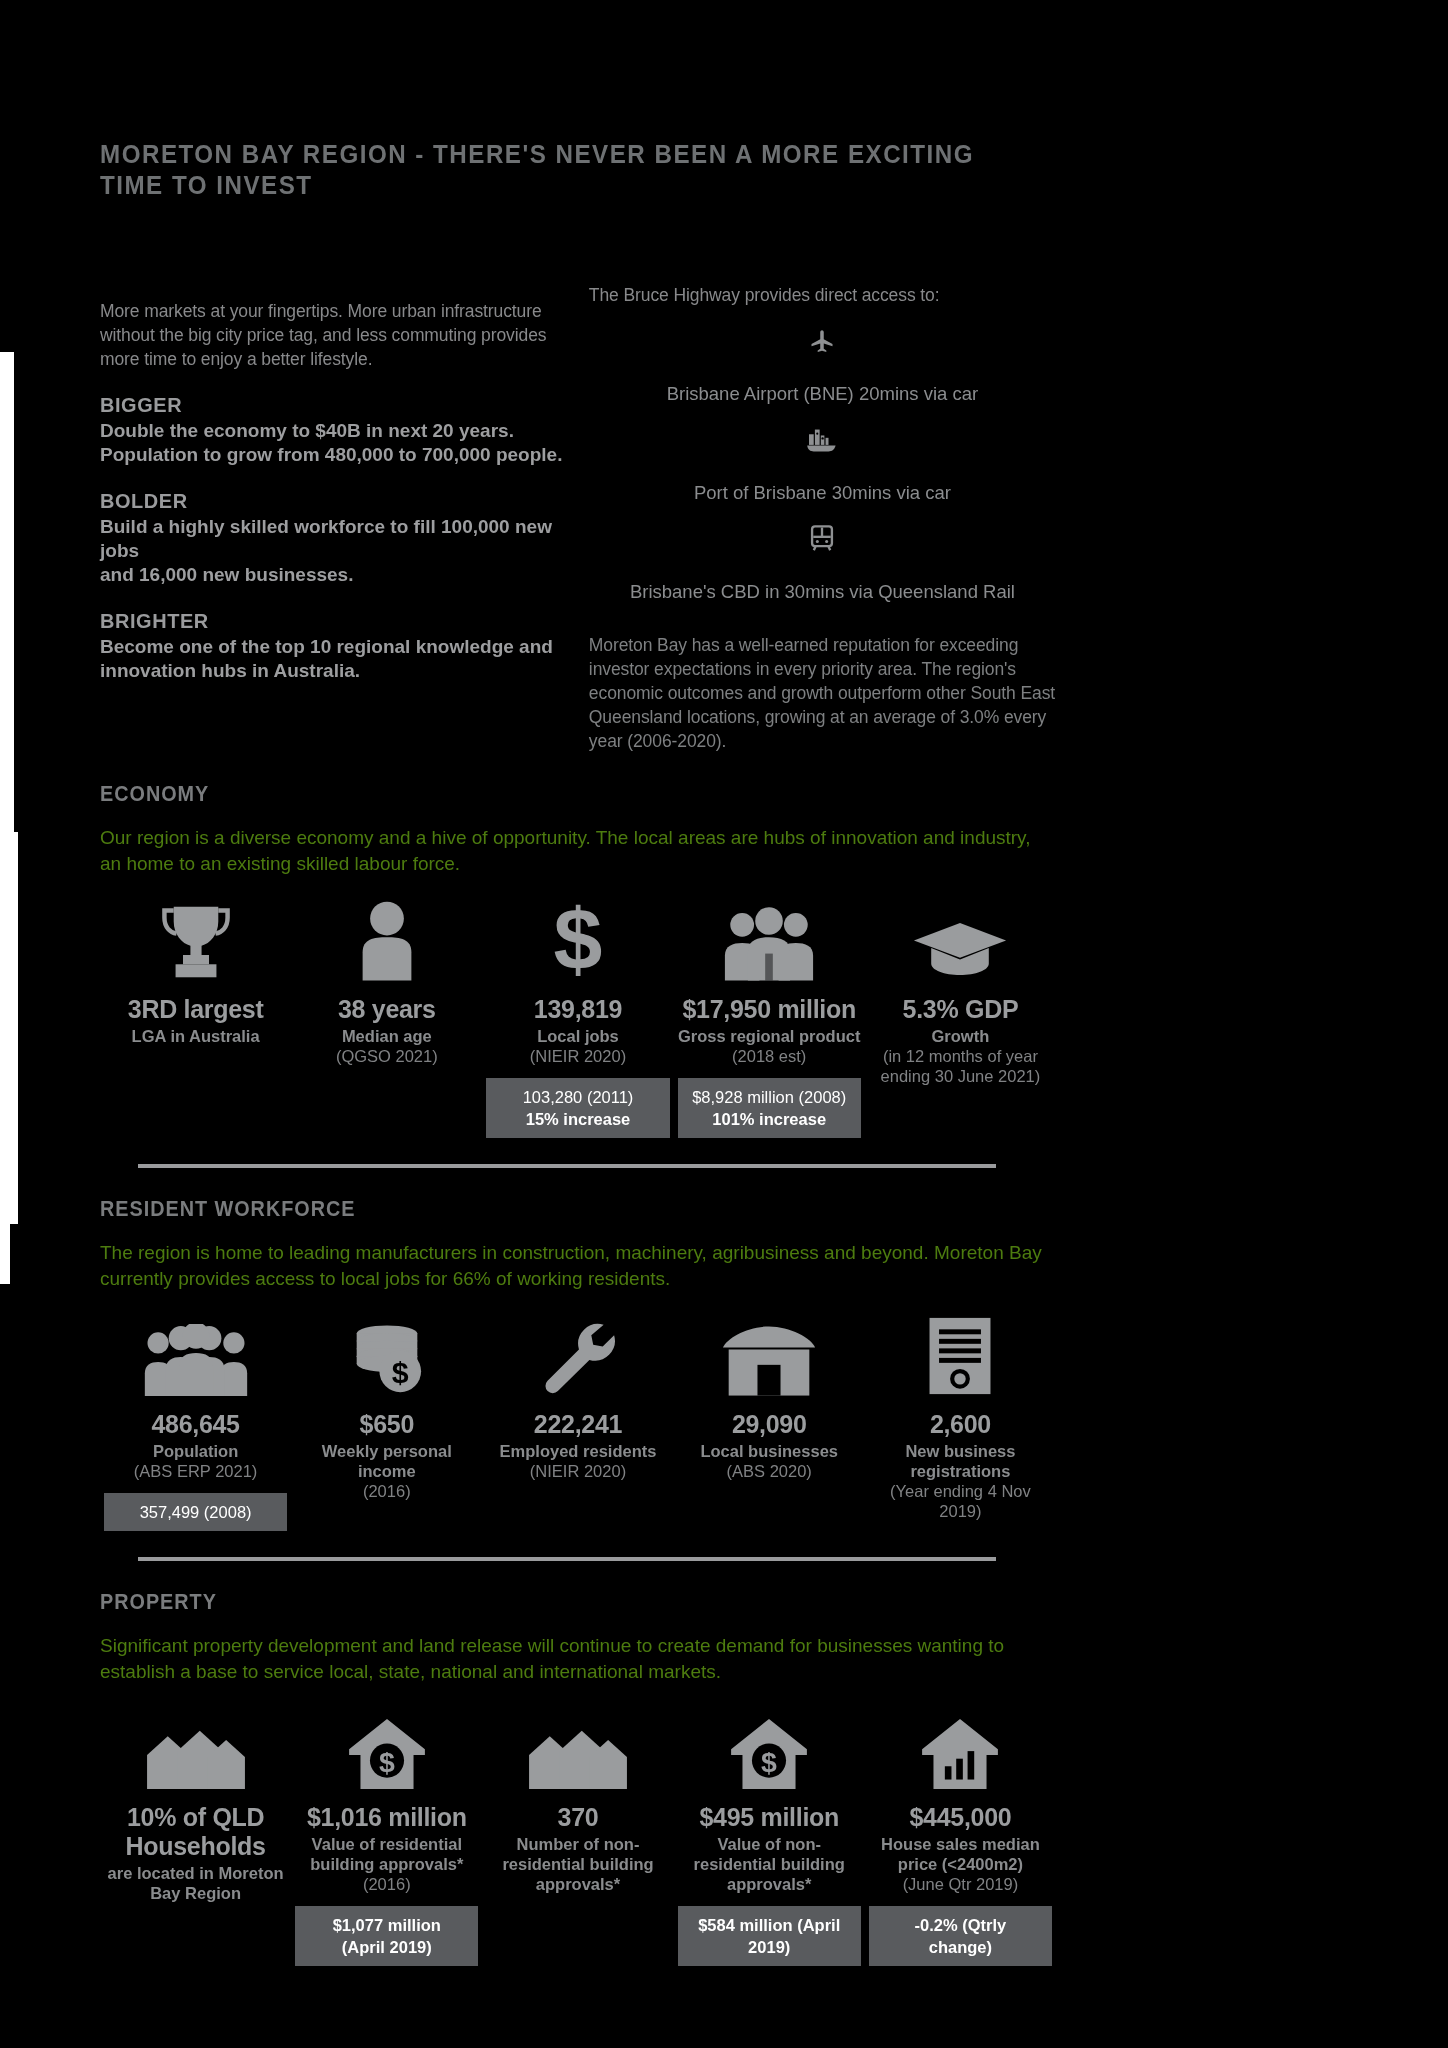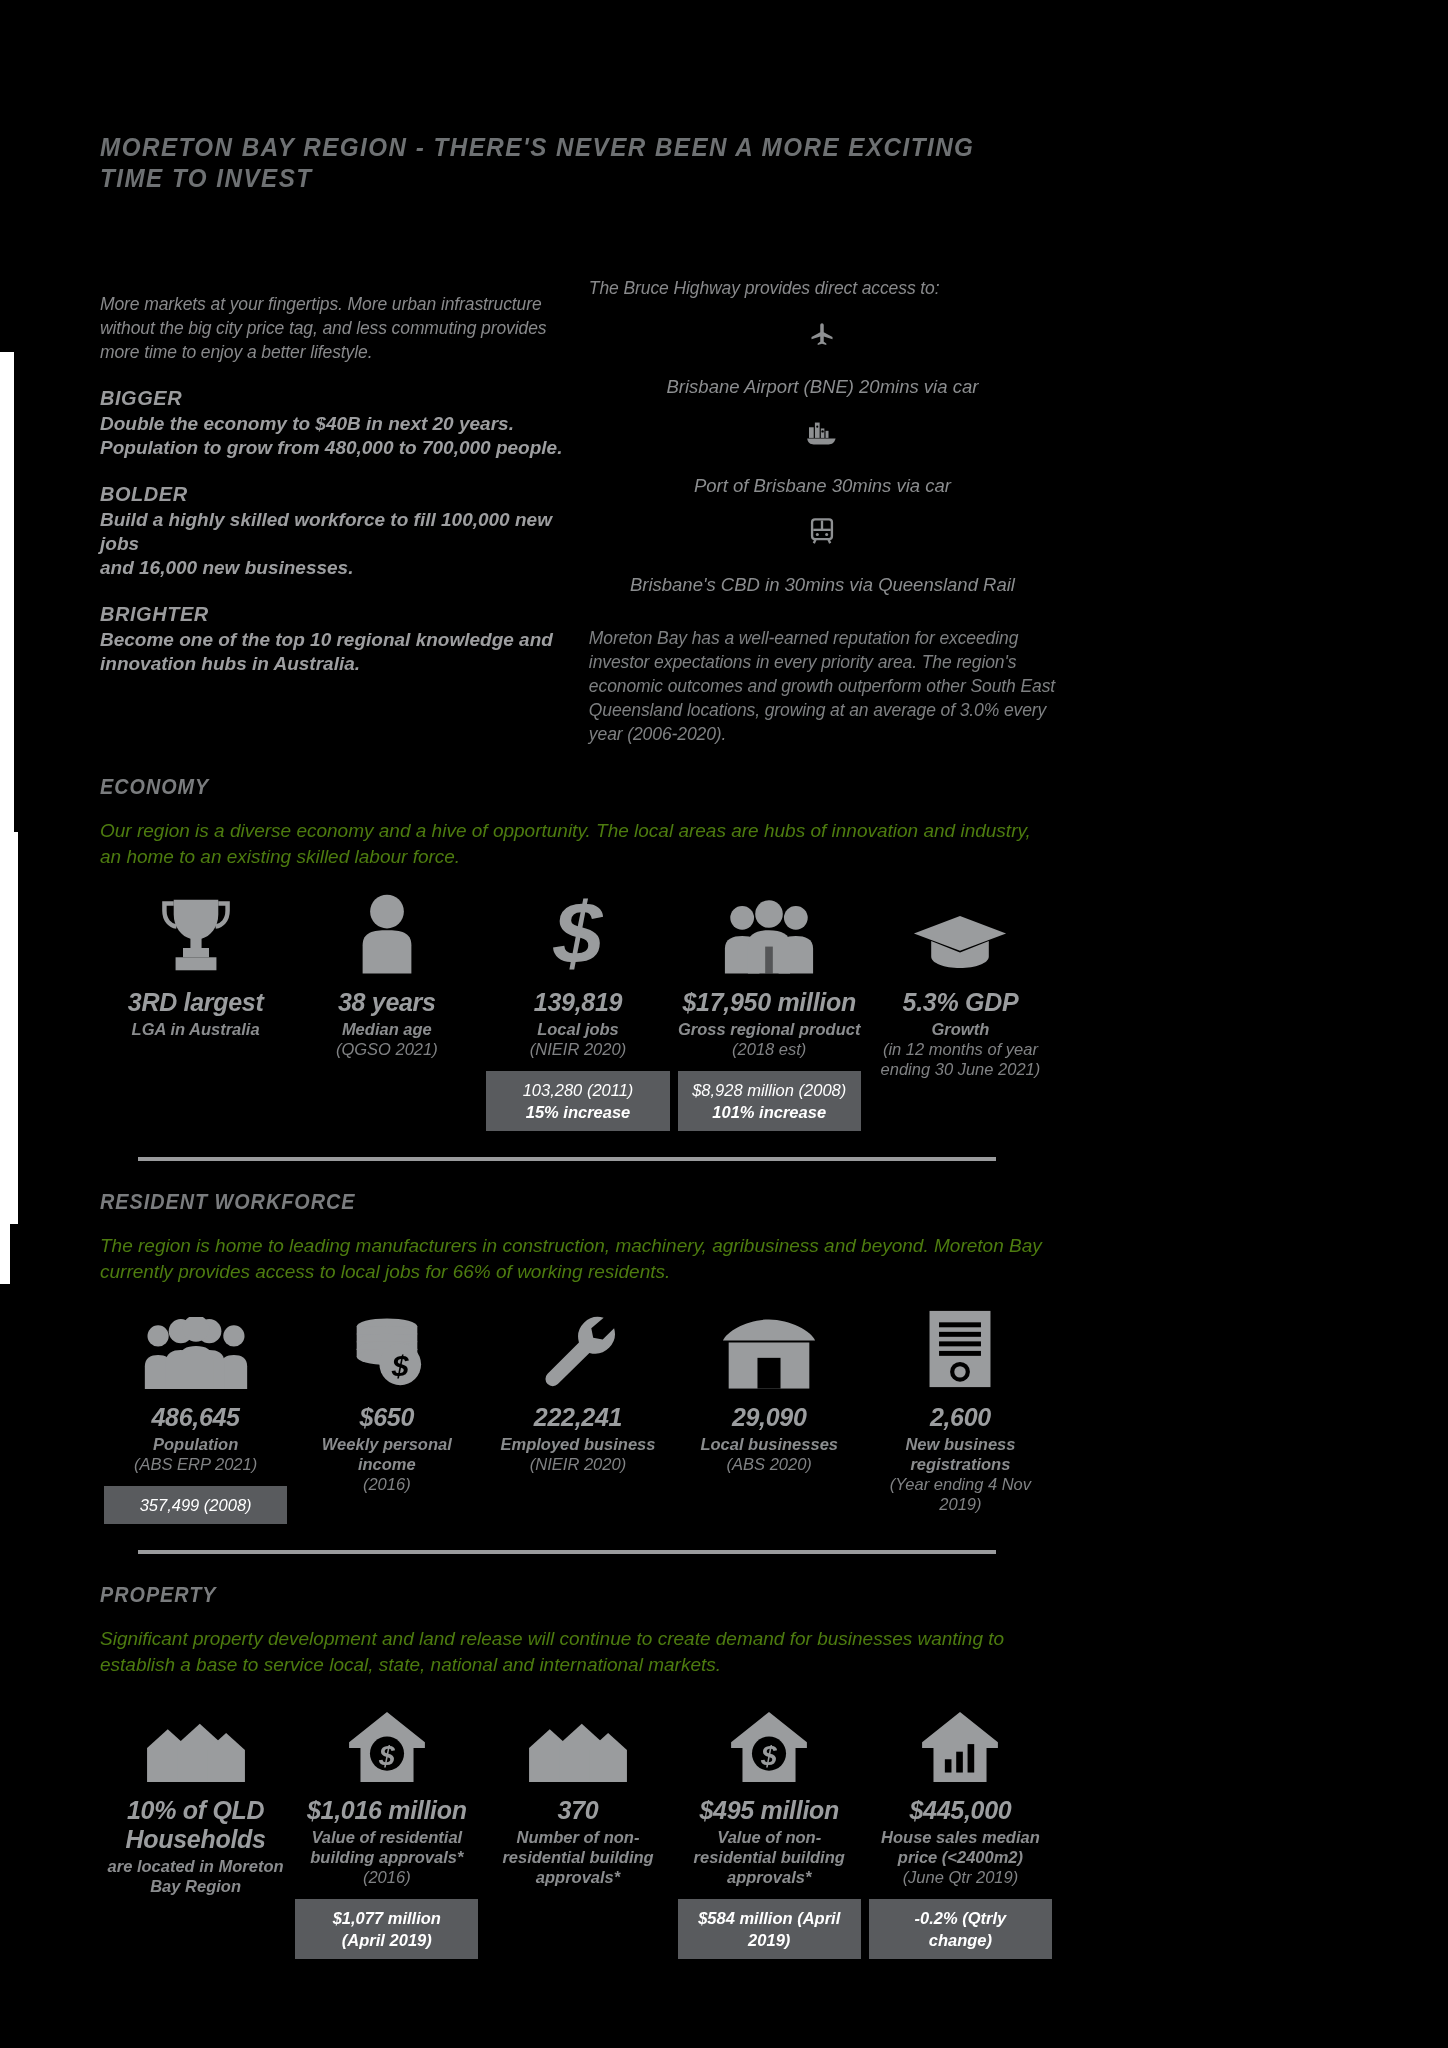--- a/index.html
+++ b/index.html
@@ -9,21 +9,21 @@
     font-family:"Liberation Sans", sans-serif;
     overflow:hidden;
   }
   .page { position:relative; width:1448px; height:2048px; background:#000; }
 
   
   .bleed-a { position:absolute; left:0; top:352px; width:14px; height:480px; background:#fff; }
   .bleed-b { position:absolute; left:0; top:832px; width:18px; height:392px; background:#fff; }
   .bleed-c { position:absolute; left:0; top:1224px; width:10px; height:60px; background:#fff; }
 
-  .content { position:absolute; left:0; top:0; width:1156px; padding:0 100px;font-style:italic; }
+  .content { position:absolute; left:0; top:0; width:1156px; padding:7px 100px; }
 
   .title {
     color:#6e7173;
     font-size:26px;
     font-weight:bold;
     letter-spacing:1.6px;
     margin-top:132px;
     margin-left:0px;
     font-stretch:condensed;
     transform:scaleX(0.93);
@@ -320,21 +320,21 @@
           <div class="lbl2">(2016)</div>
         </div>
 
         <div class="stat">
           <div class="icon">
             <svg width="76" height="76" viewBox="0 0 40 40" fill="currentColor">
               <path d="M33.5 2.5a10.5 10.5 0 0 0-13 13L4 32a3.8 3.8 0 0 0 5.4 5.4L26 21a10.5 10.5 0 0 0 13-13l-6 6-5-1-1-5z"></path>
             </svg>
           </div>
           <div class="big">222,241</div>
-          <div class="lbl">Employed business</div>
+          <div class="lbl">Employed residents</div>
           <div class="lbl2">(NIEIR 2020)</div>
         </div>
 
         <div class="stat">
           <div class="icon">
             <svg width="96" height="70" viewBox="0 0 50 36" fill="currentColor">
               <path d="M25 0C14 0 3 6 1 11h48C47 6 36 0 25 0z"></path>
               <rect x="4" y="12" width="42" height="24"></rect>
               <rect x="19" y="20" width="12" height="16" fill="#000"></rect>
             </svg>

